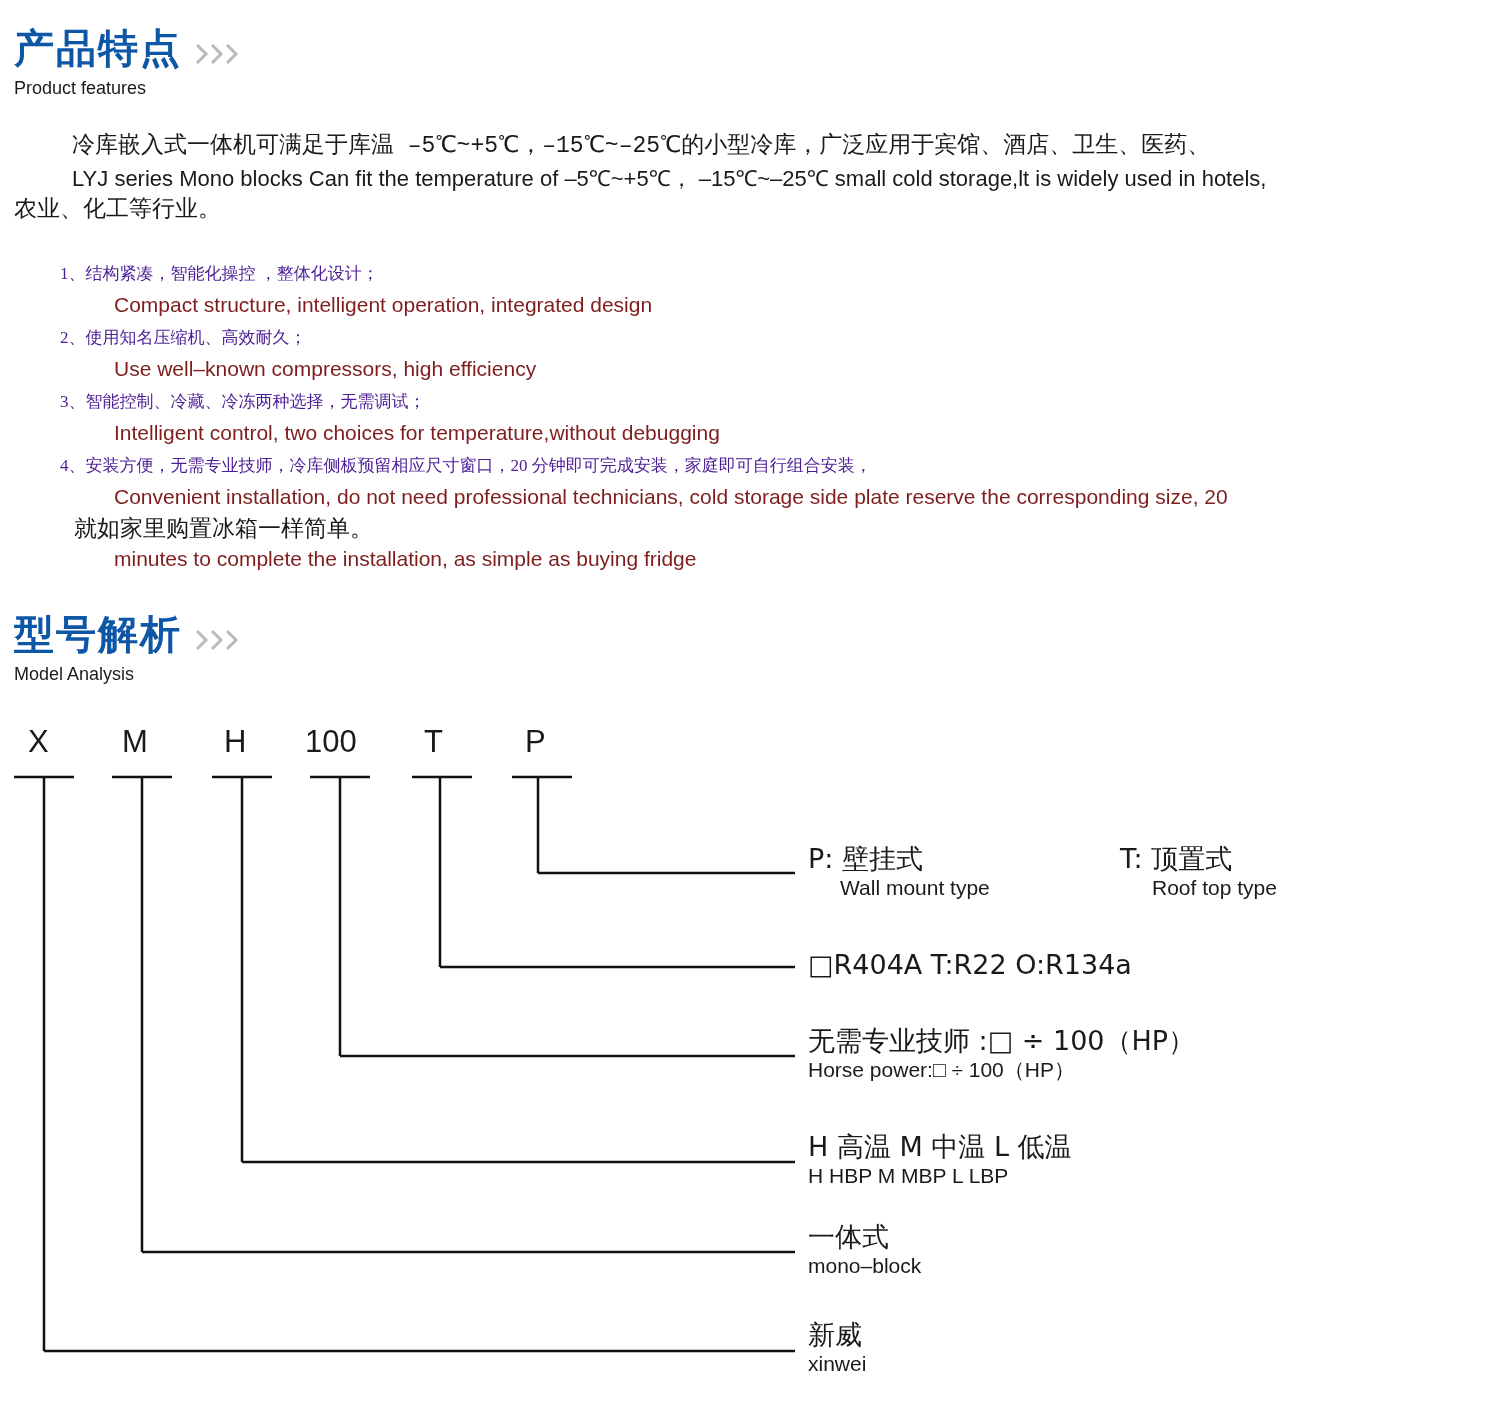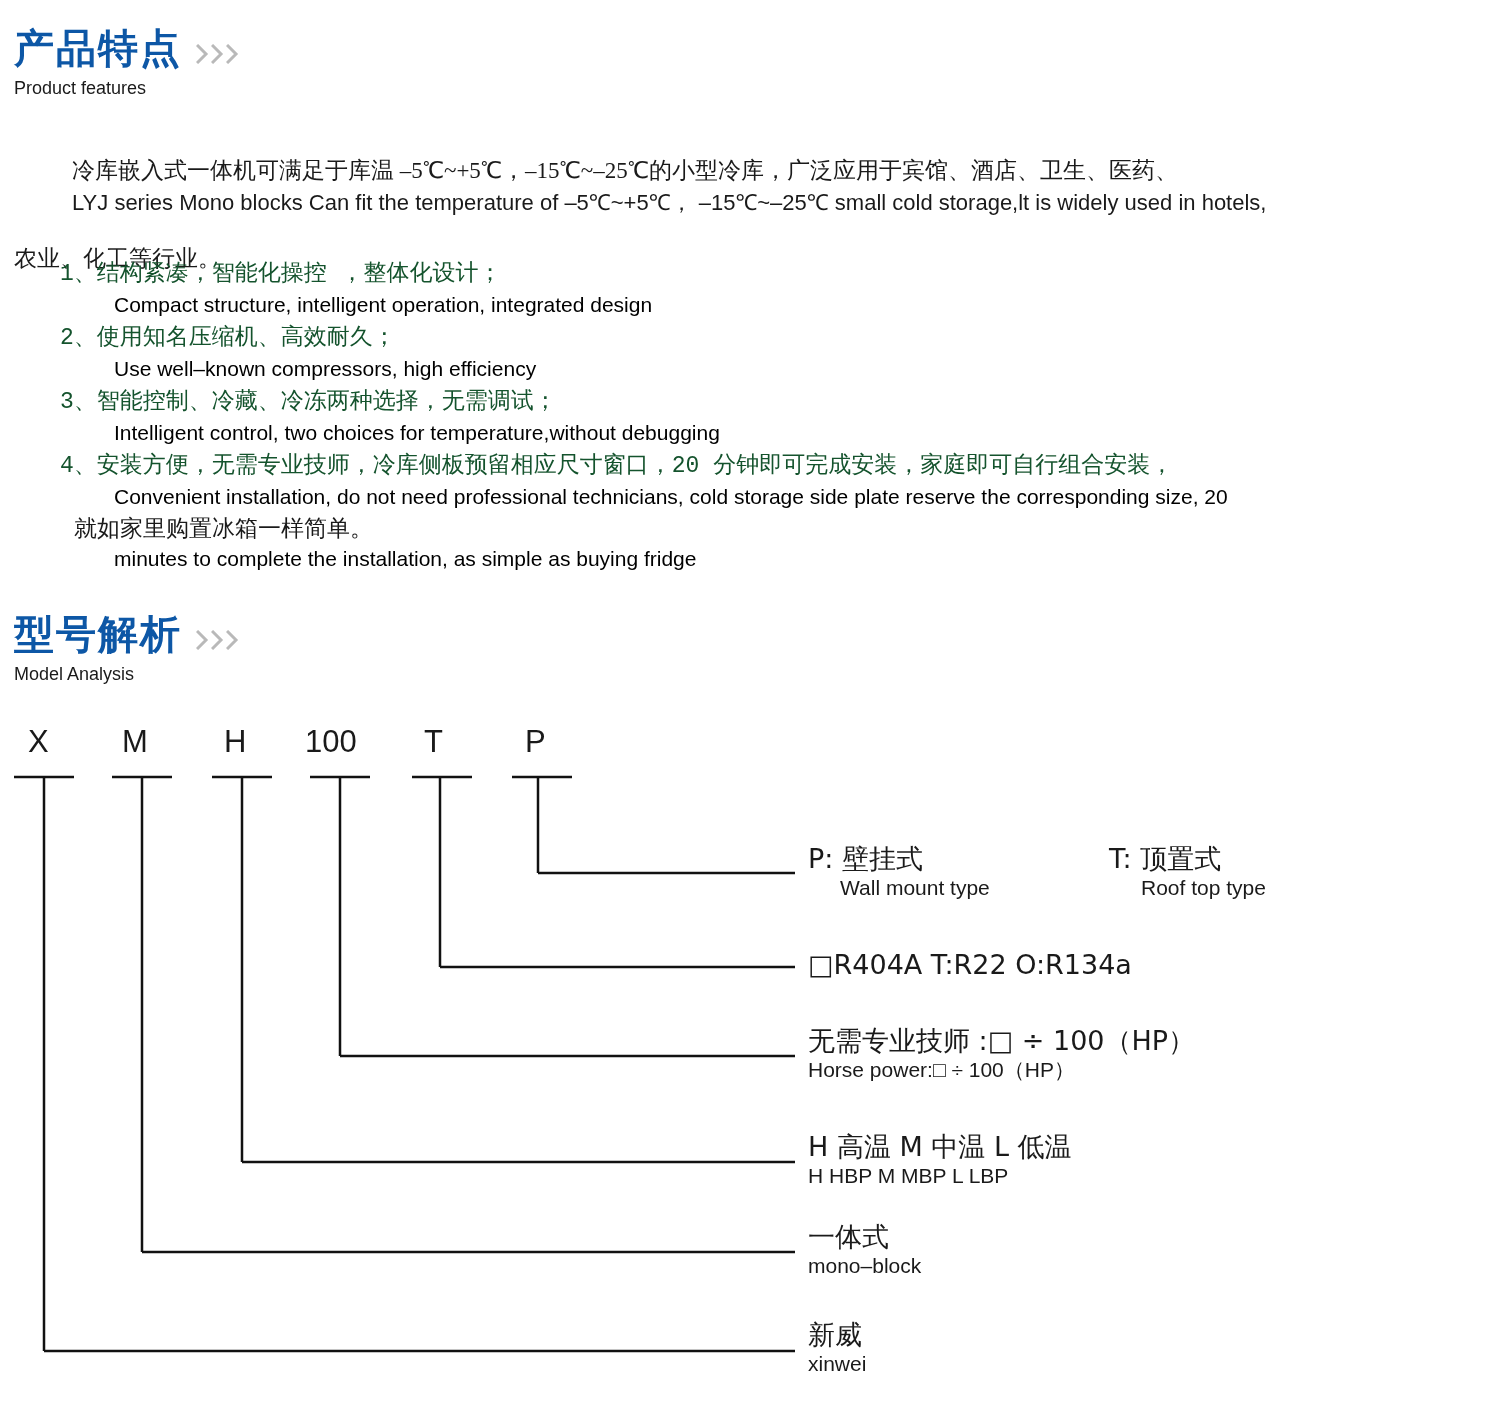--- a/index.html
+++ b/index.html
@@ -65,23 +65,22 @@
   .intro {
     position: absolute;
     left: 14px;
     top: 130px;
     width: 1475px;
   }
   .line-cn {
     font-size: 23px;
     line-height: 33px;
     color: #1a1a1a;
-    font-family: Liberation Serif, serif;
-    white-space: nowrap;
-    margin-top: 24px;
+    font-family: Liberation Mono, monospace;
+    white-space: nowrap;
   }
   .line-en {
     font-size: 22px;
     line-height: 31px;
     color: #1a1a1a;
     white-space: nowrap;
   }
   .indent-1 { text-indent: 58px; }
   .indent-sm { padding-left: 58px; }
 
@@ -89,31 +88,31 @@
   .features {
     position: absolute;
     left: 14px;
     top: 258px;
     width: 1480px;
   }
   .feat {
     margin-bottom: 2px;
   }
   .feat-cn {
-    font-size: 23px;
+    font-size: 17px;
     line-height: 32px;
-    color: #14532d;
-    font-family: Liberation Mono, monospace;
+    color: #4c1d95;
+    font-family: Liberation Serif, serif;
     padding-left: 46px;
     white-space: nowrap;
   }
   .feat-en {
     font-size: 21px;
     line-height: 30px;
-    color: #000000;
+    color: #7f1d1d;
     padding-left: 100px;
     white-space: nowrap;
   }
   .feat-cn2 {
     font-size: 23px;
     line-height: 32px;
     color: #1a1a1a;
     font-family: "DejaVu Sans", sans-serif;
     padding-left: 60px;
     white-space: nowrap;
@@ -146,21 +145,21 @@
   }
   .lbl-en {
     font-size: 21px;
     line-height: 26px;
     color: #1a1a1a;
     white-space: nowrap;
   }
   .row-two {
     display: flex;
     align-items: flex-start;
-    gap: 1px;
+    gap: 12px;
   }
   .col-a { width: 300px; }
 
   svg.lines {
     position: absolute;
     left: 0;
     top: 0;
     width: 1500px;
     height: 690px;
   }

